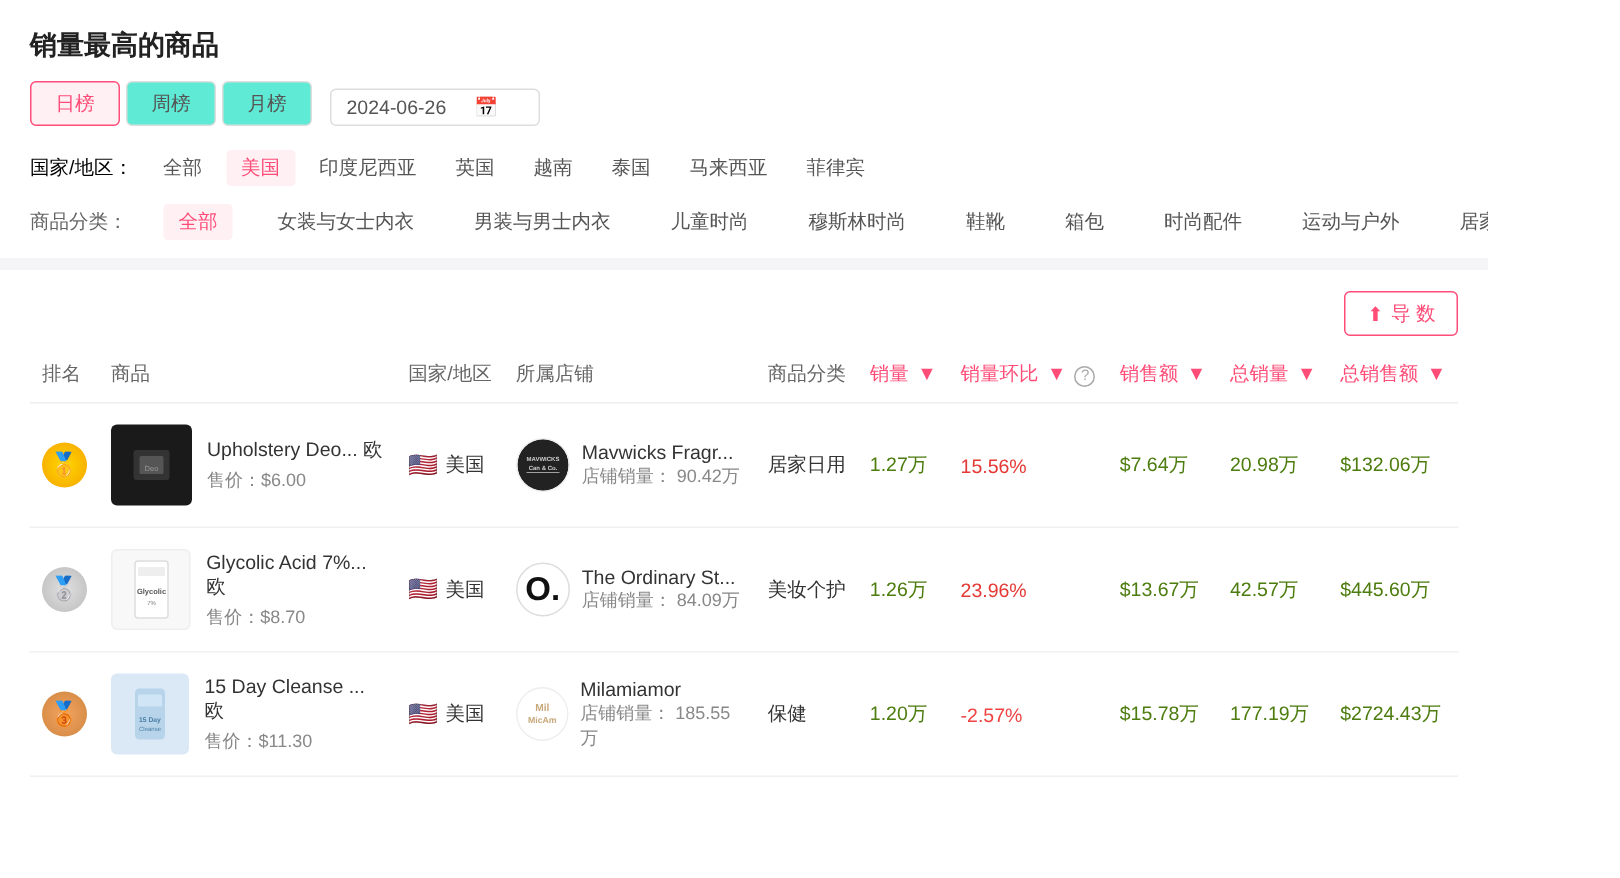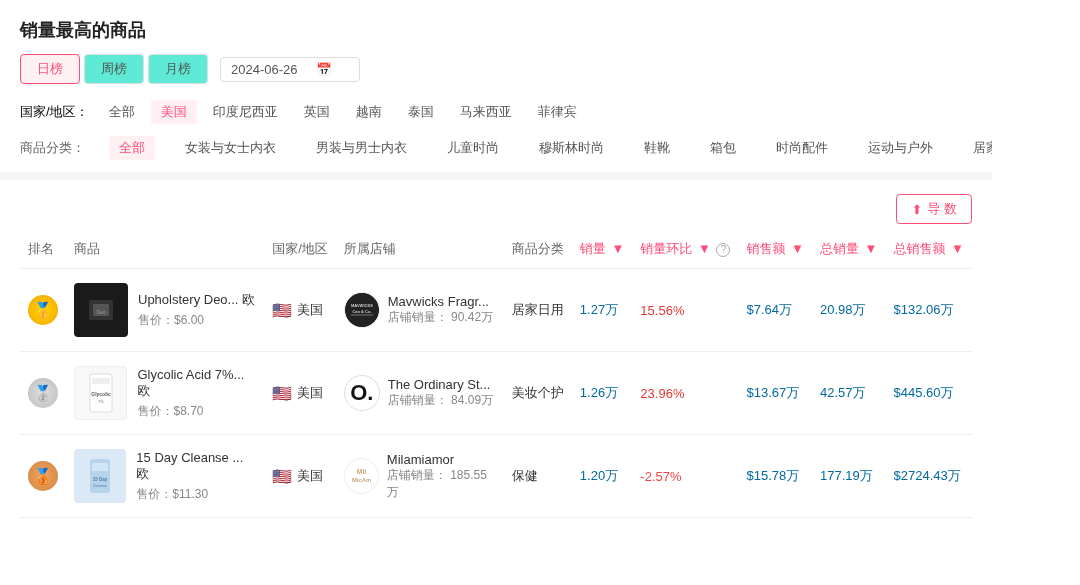--- a/index.html
+++ b/index.html
@@ -4,21 +4,21 @@
   <style>
     * { box-sizing: border-box; margin: 0; padding: 0; }
     body { font-family: -apple-system, BlinkMacSystemFont, "PingFang SC", "Microsoft YaHei", sans-serif; font-size: 13px; background: #fff; color: #333; width: 1080px; min-height: 585px; overflow: hidden; }
 
     .page-container { width: 992px; background: #fff; }
 
     
     .page-title { font-size: 18px; font-weight: 700; padding: 18px 20px 12px; color: #222; }
 
     
-    .filter-bar { display: flex; align-items: center; gap: 4px; padding: 0 20px 10px; }
+    .filter-bar { display: flex; align-items: flex-end; gap: 4px; padding: 0 20px 10px; }
     .tab-btn { padding: 5px 16px; border-radius: 4px; border: 1px solid #ddd; cursor: pointer; font-size: 13px; background: #5eead4; color: #555; }
     .tab-btn.active { background: #fff0f4; color: #ff4d78; border-color: #ff4d78; }
     .date-input { display: flex; align-items: center; gap: 19px; border: 1px solid #ddd; border-radius: 4px; padding: 4px 10px; font-size: 13px; color: #555; margin-left: 8px; cursor: pointer; min-width: 140px; }
     .calendar-icon { color: #aaa; font-size: 13px; }
 
     
     .region-bar { display: flex; align-items: center; gap: 6px; padding: 6px 20px; }
     .region-label { color: #000000; margin-right: 4px; white-space: nowrap; }
     .region-item { padding: 3px 10px; cursor: pointer; color: #555; border-radius: 3px; font-size: 13px; }
     .region-item.active { color: #ff4d78; background: #fff0f4; border-radius: 3px; }
@@ -62,21 +62,21 @@
     .country-cell { display: flex; align-items: center; gap: 5px; }
     .flag { font-size: 16px; }
 
     
     .store-cell { display: flex; align-items: center; gap: 8px; }
     .store-logo { width: 36px; height: 36px; border-radius: 50%; overflow: hidden; display: flex; align-items: center; justify-content: center; border: 1px solid #eee; flex-shrink: 0; }
     .store-info .store-name { color: #333; font-size: 13px; font-weight: 500; }
     .store-info .store-sales { color: #888; font-size: 12px; }
 
     
-    .num-cell { color: #0369a1; }
+    .num-cell { color: #4d7c0f; }
     .pct-pos { color: #e53935; }
     .pct-neg { color: #ef4444; }
 
     
     .help-icon { display: inline-block; width: 14px; height: 14px; border-radius: 50%; border: 1px solid #aaa; color: #aaa; font-size: 10px; text-align: center; line-height: 12px; cursor: help; margin-left: 2px; }
 
     
     .mavwicks-logo { background: #222; color: #ccc; font-size: 7px; font-weight: bold; text-align: center; line-height: 36px; border-radius: 50%; width: 36px; height: 36px; display: flex; align-items: center; justify-content: center; }
     .ordinary-logo { background: #fff; color: #333; font-size: 18px; font-weight: bold; width: 36px; height: 36px; display: flex; align-items: center; justify-content: center; border: 1px solid #ddd; border-radius: 50%; }
     .mila-logo { background: #fff; width: 36px; height: 36px; border-radius: 50%; display: flex; align-items: center; justify-content: center; border: 1px solid #eee; overflow: hidden; }

